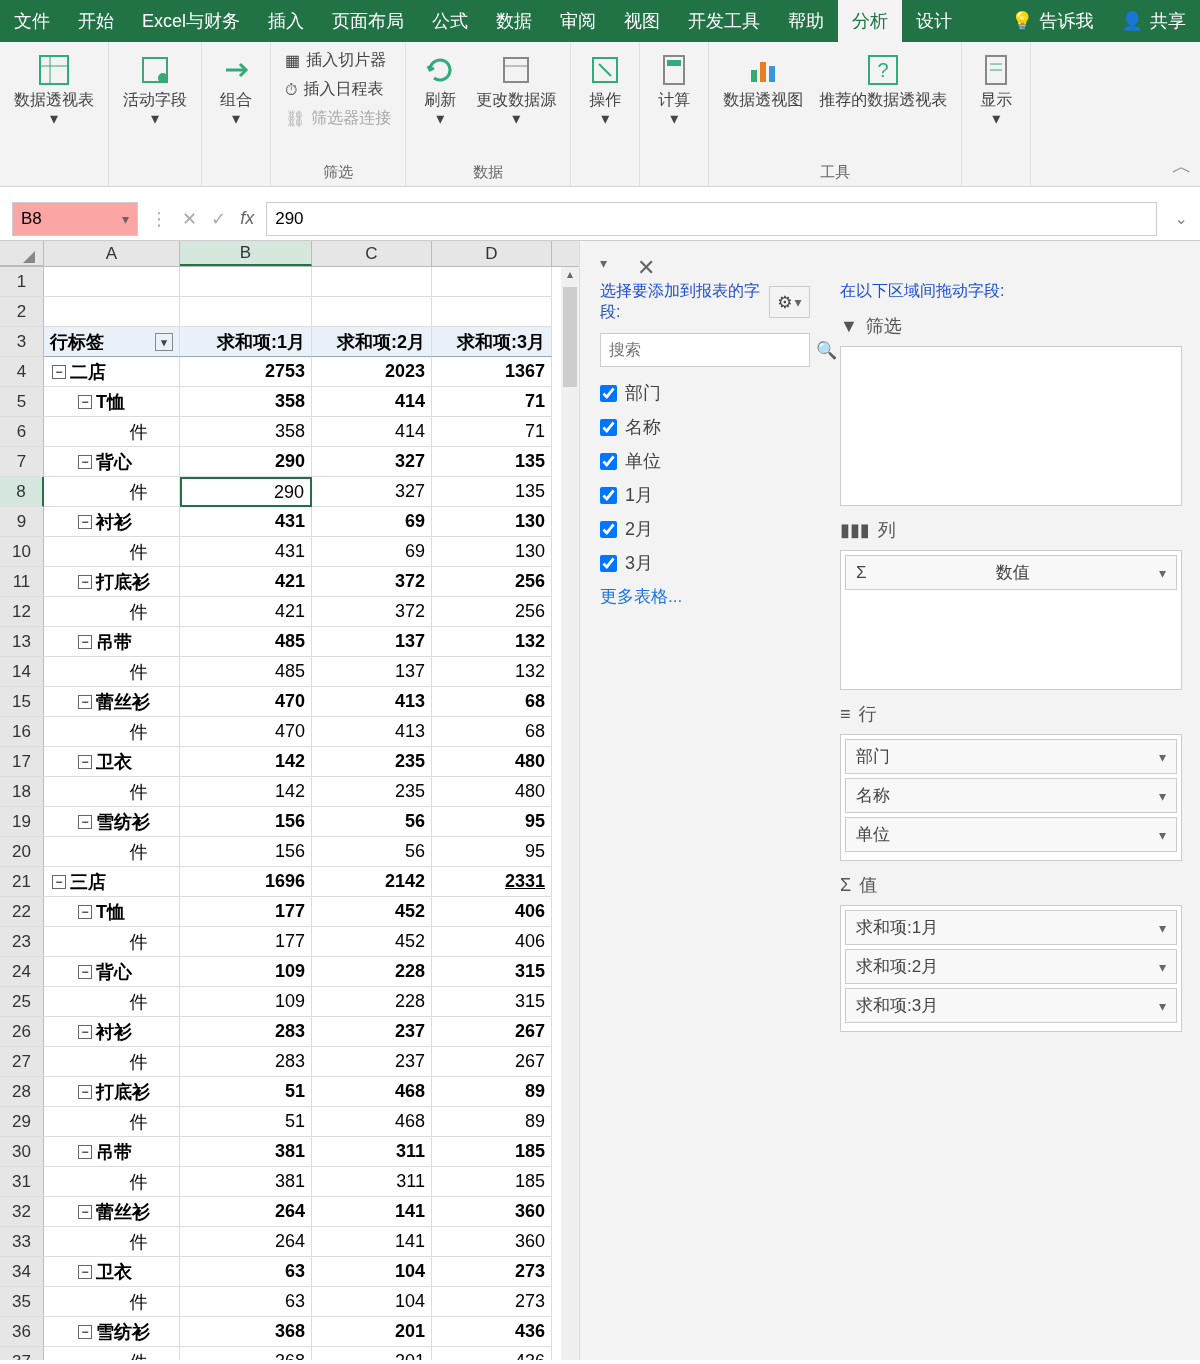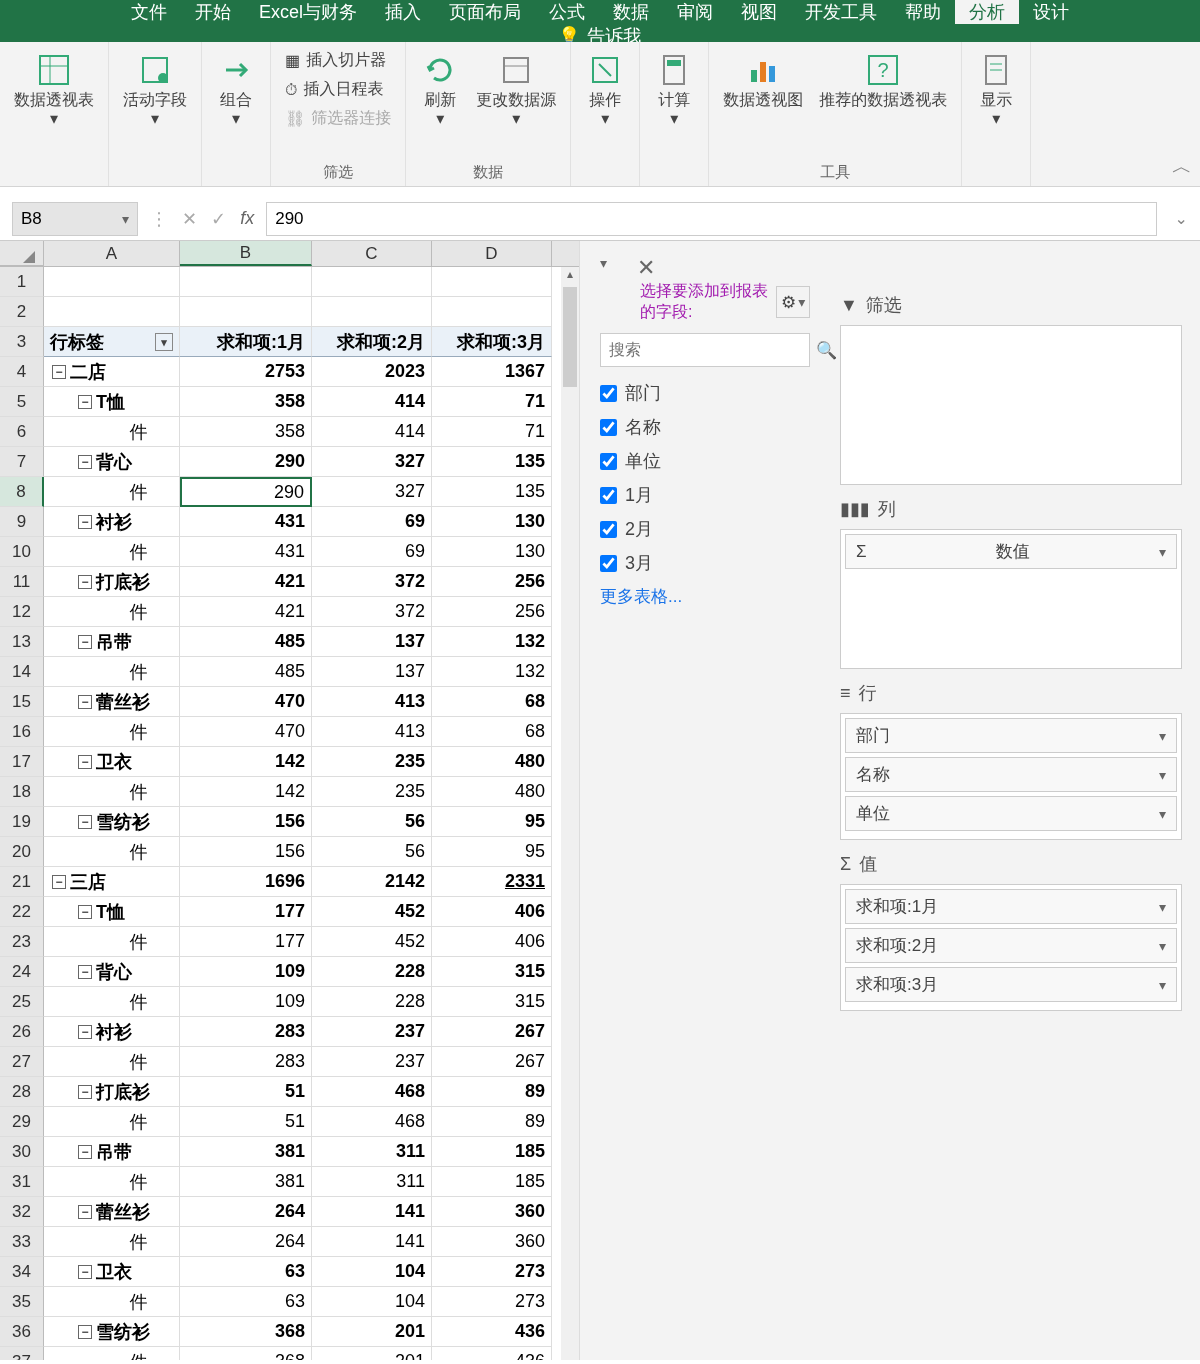--- a/index.html
+++ b/index.html
@@ -1,40 +1,40 @@
 <!DOCTYPE html>
 <html><head>
 <meta charset="utf-8">
 <style>
 * { box-sizing: border-box; margin: 0; padding: 0; font-family: "Microsoft YaHei", sans-serif; }
 body { background: #fff; width: 1200px; height: 1364px; overflow: hidden; }
 
 
-.menubar { background: #217346; height: 42px; display: flex; align-items: center; color: #fff; font-size: 18px; flex-direction: column; }
+.menubar { background: #217346; height: 42px; display: flex; align-items: center; color: #fff; font-size: 18px; }
 .menubar .tab { padding: 0 14px; height: 100%; display: flex; align-items: center; cursor: pointer; }
 .menubar .tab.active { background: #f3f3f3; color: #217346; }
 .menubar .spacer { flex: 1; }
 .menubar .icon-btn { padding: 0 14px; display: flex; align-items: center; gap: 6px; }
 
 
 .ribbon { background: #f3f3f3; height: 145px; display: flex; border-bottom: 1px solid #d4d4d4; position: relative; }
 .ribbon-group { border-right: 1px solid #e1e1e1; padding: 6px 10px 4px; display: flex; flex-direction: column; align-items: center; justify-content: space-between; }
 .ribbon-group .grp-body { display: flex; gap: 8px; align-items: flex-start; }
 .ribbon-group .grp-label { font-size: 15px; color: #666; }
 .ribbon-btn { display: flex; flex-direction: column; align-items: center; font-size: 16px; color: #444; padding: 2px 4px; cursor: pointer; }
 .ribbon-btn .ico { width: 40px; height: 40px; display: flex; align-items: center; justify-content: center; }
 .ribbon-btn .lbl { text-align: center; line-height: 1.2; }
 .ribbon-collapse { position: absolute; right: 8px; bottom: 6px; color: #888; font-size: 20px; }
 .small-stack { display: flex; flex-direction: column; gap: 4px; }
 .small-btn { display: flex; align-items: center; gap: 6px; font-size: 16px; color: #444; padding: 2px 4px; }
 .small-btn.disabled { color: #aaa; }
 
 
 .formula-bar { height: 44px; border-bottom: 1px solid #ccc; display: flex; align-items: center; padding: 4px 12px; gap: 12px; margin-top: 10px; }
-.namebox { width: 126px; height: 34px; border: 1px solid #ccc; background: #e5e5e5; padding: 0 8px; font-size: 17px; display: flex; align-items: center; justify-content: space-between; }
+.namebox { width: 126px; height: 34px; border: 1px solid #ccc; background: #fca5a5; padding: 0 8px; font-size: 17px; display: flex; align-items: center; justify-content: space-between; }
 .fb-btns { display: flex; gap: 14px; color: #aaa; font-size: 18px; align-items: center; }
 .fb-formula { flex: 1; border: 1px solid #ccc; height: 34px; padding: 0 8px; font-size: 17px; display: flex; align-items: center; }
 .fb-expand { color: #888; padding-left: 6px; }
 
 
 .main { display: flex; height: calc(100% - 42px - 145px - 58px); }
 .grid-pane { width: 580px; position: relative; overflow: hidden; border-right: 1px solid #ddd; }
 .col-headers { display: flex; height: 26px; background: #e6e6e6; border-bottom: 1px solid #bbb; }
 .col-header { border-right: 1px solid #bbb; text-align: center; font-size: 17px; color: #333; display: flex; align-items: center; justify-content: center; }
 .col-header.selected { background: #d6e7dd; border-bottom: 2px solid #217346; }
@@ -55,21 +55,21 @@
 .vscroll { position: absolute; right: 0; top: 26px; bottom: 0; width: 18px; background: #f0f0f0; }
 .vscroll .thumb { width: 14px; height: 100px; background: #cdcdcd; margin: 2px auto 0; }
 .vscroll .arrow { height: 18px; text-align: center; font-size: 12px; color: #666; }
 
 
 .fieldpane { flex: 1; background: #f3f3f3; padding: 14px 18px 14px 20px; font-size: 17px; color: #444; }
 .fp-title { font-size: 28px; color: #217346; margin-bottom: 10px; }
 .fp-top { display: flex; gap: 30px; align-items: flex-start; }
 .fp-left { width: 210px; }
 .fp-right { flex: 1; }
-.fp-sub { font-size: 16px; color: #a21caf; margin-left: 40px; }
+.fp-sub { font-size: 16px; color: #1d4ed8; }
 .fp-gear { width: 44px; height: 32px; border: 1px solid #ccc; display: inline-flex; align-items: center; justify-content: center; gap: 2px; }
 .searchbox { width: 210px; height: 34px; border: 1px solid #ccc; background: #fff; padding: 0 8px; display: flex; align-items: center; margin: 10px 0 14px; }
 .searchbox input { border: none; flex: 1; font-size: 16px; outline: none; color: #888; background: transparent; }
 .fieldlist label { display: flex; align-items: center; gap: 8px; margin-bottom: 10px; font-size: 18px; }
 .fieldlist input[type=checkbox] { width: 17px; height: 17px; }
 .more-tables { color: #1a73e8; margin-top: 8px; }
 .area-section { margin-top: 12px; }
 .area-title { display: flex; align-items: center; gap: 8px; font-size: 18px; margin-bottom: 8px; color: #555; }
 .area-box { background: #fff; border: 1px solid #ccc; min-height: 38px; padding: 4px; }
 .area-item { background: #f8f8f8; border: 1px solid #ccc; padding: 5px 10px; margin-bottom: 4px; display: flex; justify-content: space-between; align-items: center; font-size: 17px; }
@@ -689,20 +689,21 @@
               <span>2月</span>
             </label>
             <label>
               <input type="checkbox" checked="" style="">
               <span>3月</span>
             </label>
           </div>
         <div class="more-tables">更多表格...</div>
       </div>
       <div class="fp-right">
+        <div class="fp-sub">在以下区域间拖动字段:</div>
         <div class="area-section">
           <div class="area-title">
               <span>▼</span>
               <span>筛选</span>
             </div>
           <div class="area-box" style="min-height:160px" id="area-filter"></div>
         </div>
         <div class="area-section">
           <div class="area-title">
               <span>▮▮▮</span>

